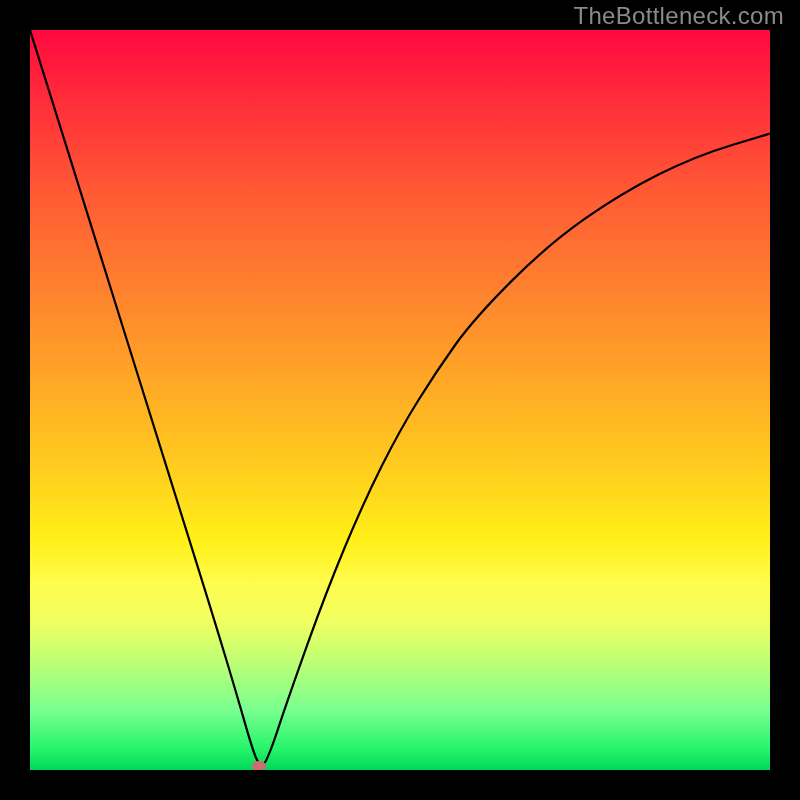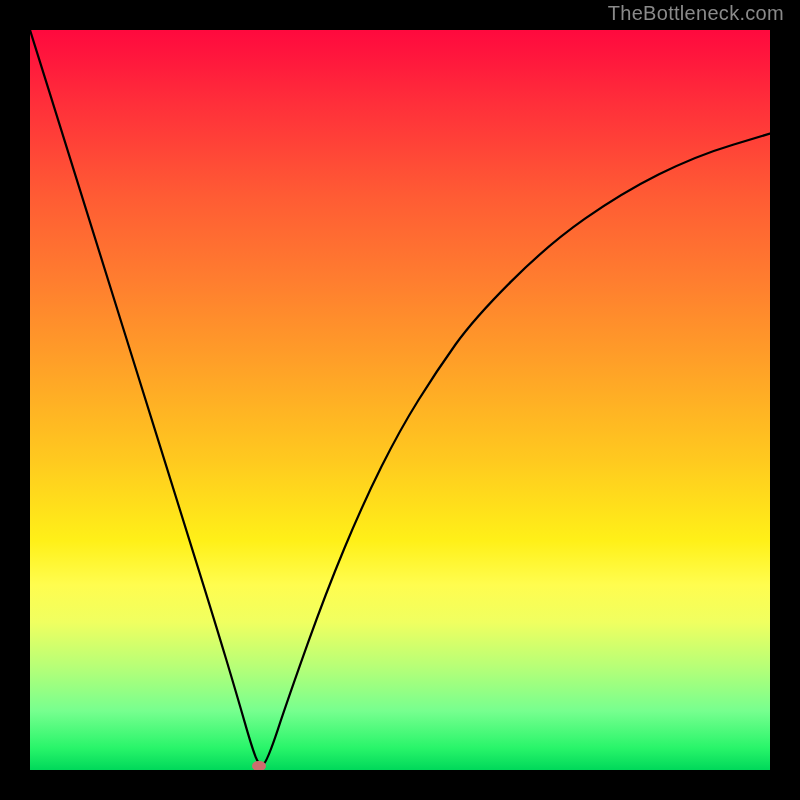--- a/index.html
+++ b/index.html
@@ -15,21 +15,21 @@
     position: relative;
     width: 800px;
     height: 800px;
     background: #000;
   }
   .watermark {
     position: absolute;
     top: 2px;
     right: 16px;
     color: #8a8a8a;
-    font-size: 20px;
+    font-size: 24px;
     font-weight: 500;
     letter-spacing: 0.3px;
     z-index: 5;
     user-select: none;
   }
   .plot {
     position: absolute;
     left: 30px;
     top: 30px;
     width: 740px;

